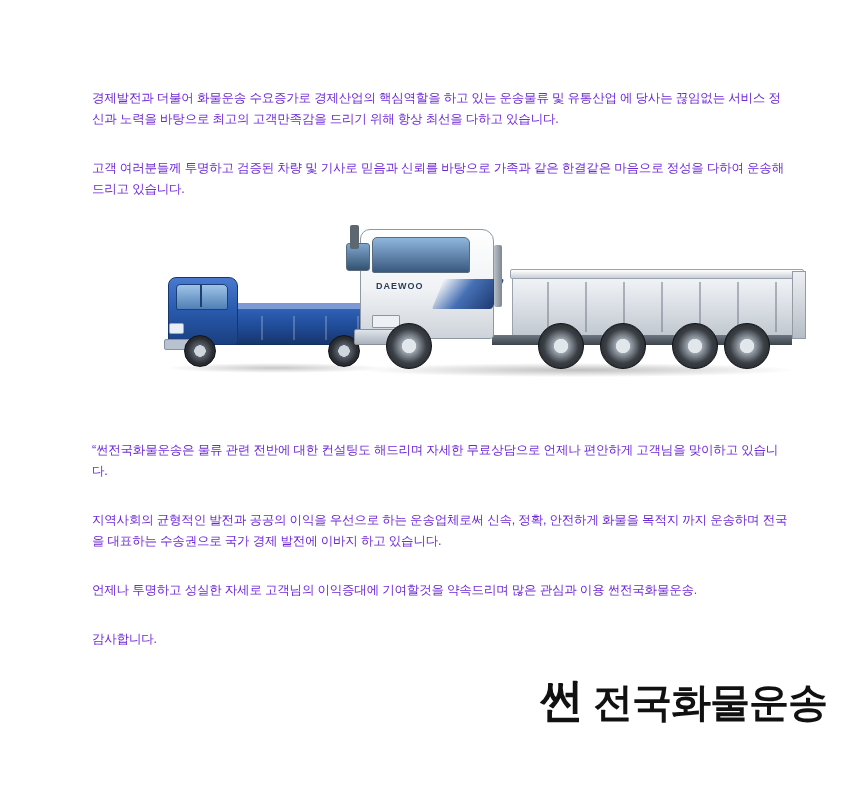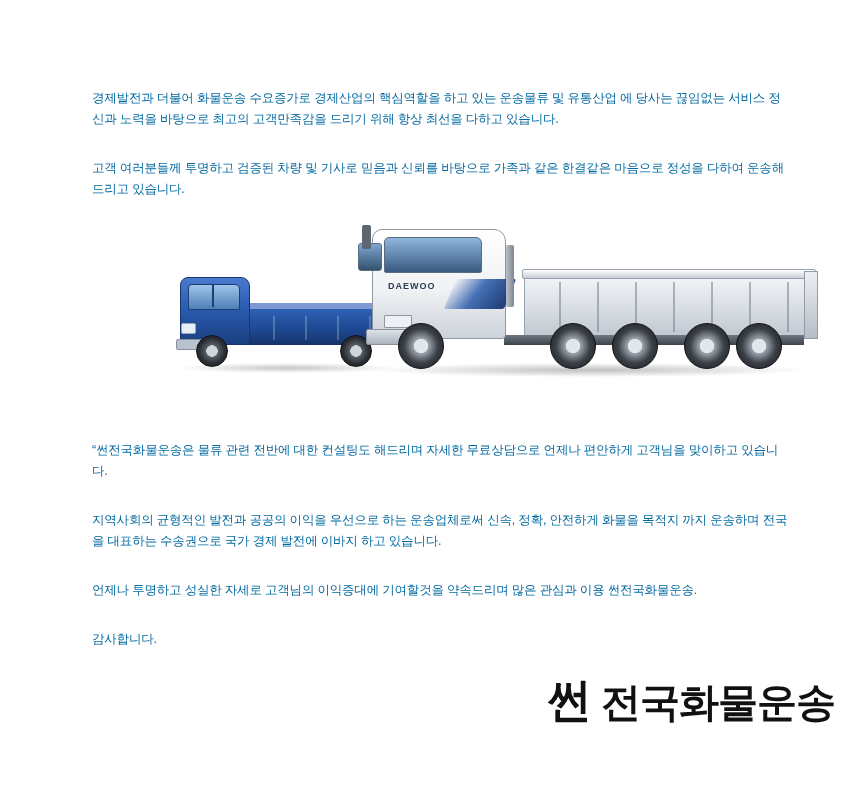--- a/index.html
+++ b/index.html
@@ -36,37 +36,37 @@
     white-space: nowrap;
   }
 
   
   .body-copy {
     position: absolute;
     left: 92px;
     width: 700px;
     font-size: 12.5px;
     line-height: 21px;
-    color: #0369a1;
+    color: #6d28d9;
     letter-spacing: -0.2px;
   }
   .para {
     margin: 0 0 0 0;
   }
   .para + .para {
     margin-top: 28px;
   }
 
   #intro-block { top: 88px; }
   #closing-block { top: 440px; }
 
   
   .truck-scene {
     position: absolute;
-    left: 92px;
+    left: 80px;
     top: 205px;
     width: 740px;
     height: 205px;
   }
 
   
   .small-truck {
     position: absolute;
     left: 80px;
     top: 60px;
@@ -325,21 +325,21 @@
     left: 20px;
     top: 140px;
     width: 430px;
     height: 14px;
     background: radial-gradient(ellipse at 50% 50%, rgba(0,0,0,0.25) 0%, rgba(0,0,0,0) 72%);
   }
 
   
   .logo {
     position: absolute;
-    right: 30px;
+    right: 38px;
     bottom: 68px;
     font-size: 40px;
     font-weight: bold;
     color: #111111;
     letter-spacing: -1px;
     white-space: nowrap;
   }
   .logo .logo-mark {
     font-size: 46px;
     letter-spacing: -1px;

